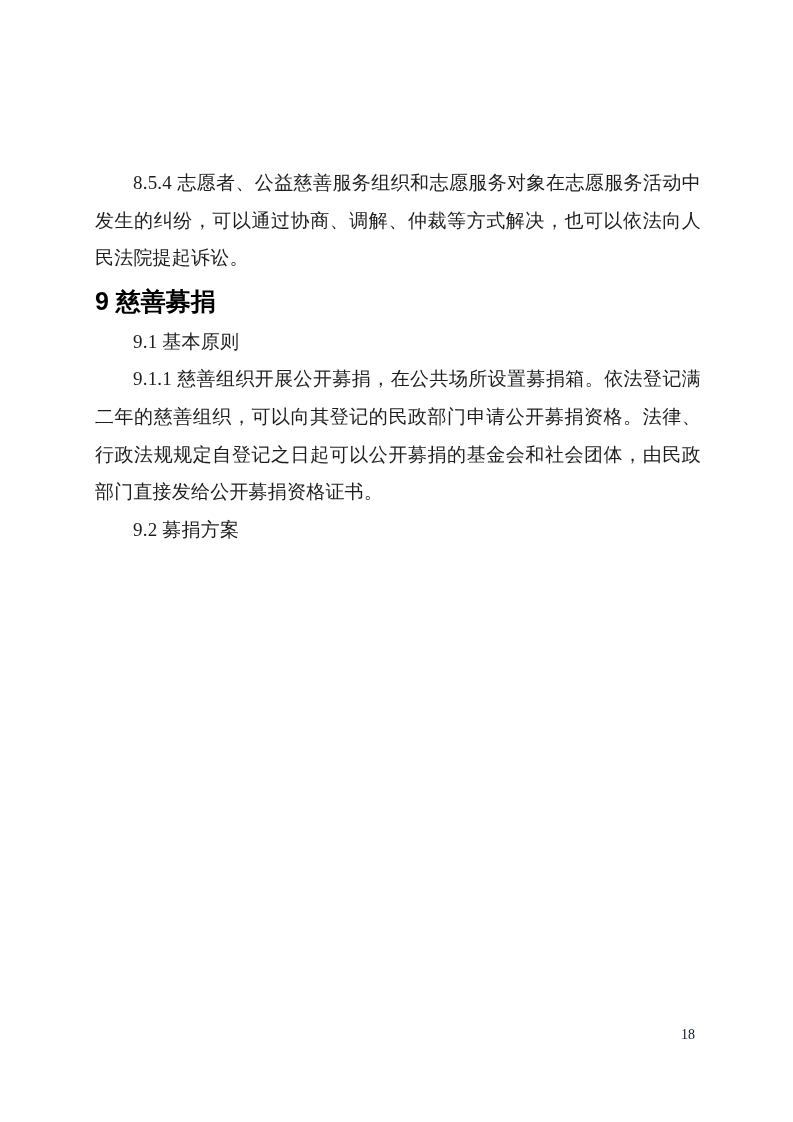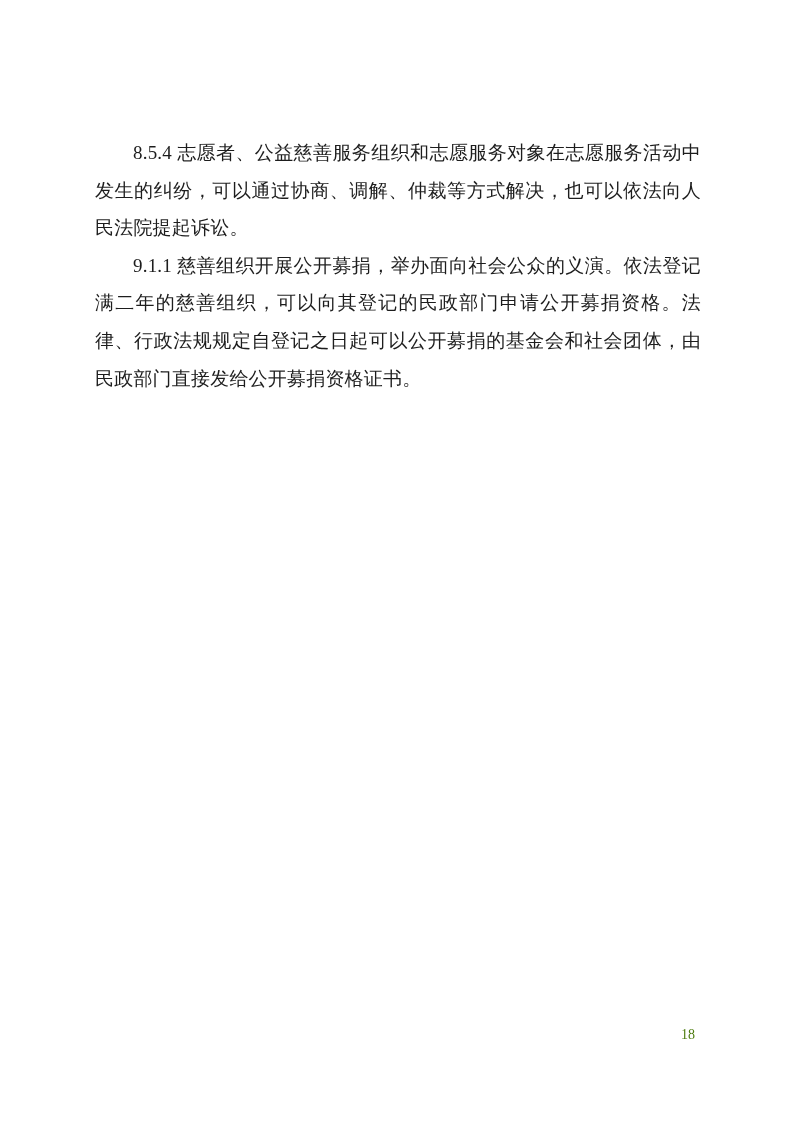--- a/index.html
+++ b/index.html
@@ -12,21 +12,21 @@
     width: 793px;
     height: 1122px;
     background: #ffffff;
     overflow: hidden;
     font-family: "Liberation Serif", "DejaVu Serif", serif;
     color: #1d1d1d;
   }
   .content {
     position: absolute;
     left: 95px;
-    top: 134px;
+    top: 164px;
     width: 606px;
   }
   .para {
     margin: 0;
     font-size: 19px;
     line-height: 37.6px;
     text-align: justify;
     text-indent: 2em;
     color: #1d1d1d;
     letter-spacing: 0.2px;
@@ -40,26 +40,29 @@
     color: #000000;
     text-indent: 0;
     text-align: left;
   }
   .page-number {
     position: absolute;
     top: 1026px;
     right: 98px;
     font-size: 14px;
     line-height: 18px;
-    color: #4d7c0f;
+    color: #0f172a;
     font-family: "Liberation Serif", "DejaVu Serif", serif;
   }
 </style>
 </head>
 <body>
 
 <div class="page">
   <div class="content">
     <p class="para">8.5.4 志愿者、公益慈善服务组织和志愿服务对象在志愿服务活动中发生的纠纷，可以通过协商、调解、仲裁等方式解决，也可以依法向人民法院提起诉讼。</p>
-    <p class="para">9.1.1 慈善组织开展公开募捐，举办面向社会公众的义演。依法登记满二年的慈善组织，可以向其登记的民政部门申请公开募捐资格。法律、行政法规规定自登记之日起可以公开募捐的基金会和社会团体，由民政部门直接发给公开募捐资格证书。</p>
+    <h1 class="heading">9 慈善募捐</h1>
+    <p class="para">9.1 基本原则</p>
+    <p class="para">9.1.1 慈善组织开展公开募捐，在公共场所设置募捐箱。依法登记满二年的慈善组织，可以向其登记的民政部门申请公开募捐资格。法律、行政法规规定自登记之日起可以公开募捐的基金会和社会团体，由民政部门直接发给公开募捐资格证书。</p>
+    <p class="para">9.2 募捐方案</p>
   </div>
   <div class="page-number">18</div>
 </div>
 
 </body></html>

